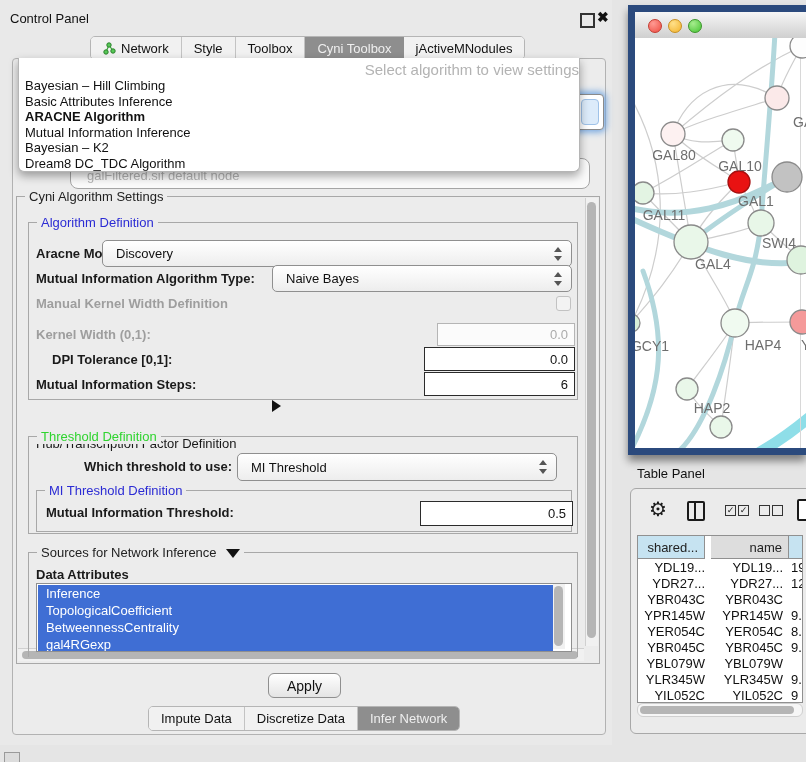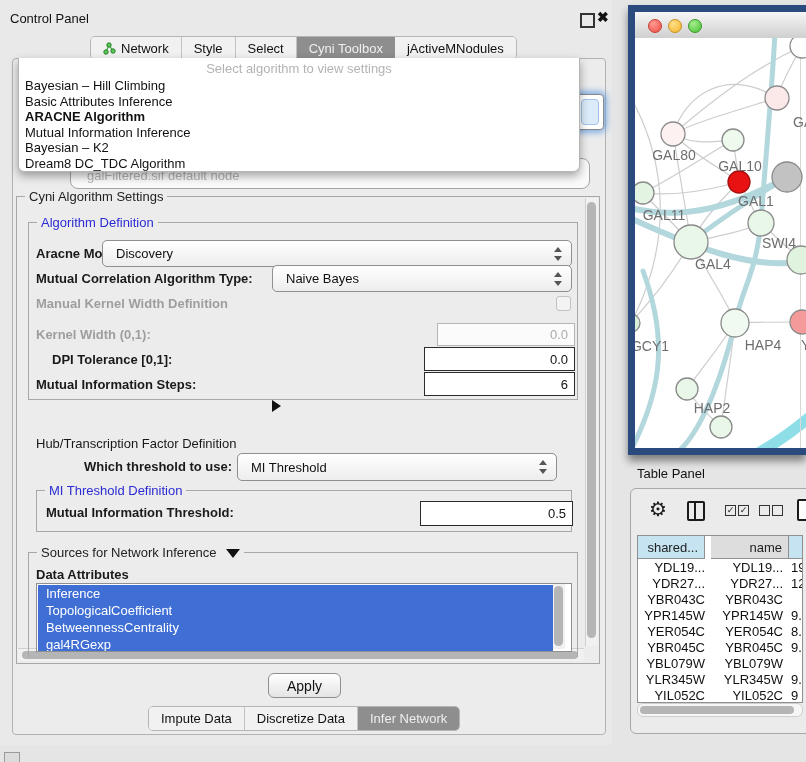--- a/index.html
+++ b/index.html
@@ -22,21 +22,21 @@
   
   .focus-frag{left:536px;top:94px;width:66px;height:34px;background:#fff;border:1px solid #8a8a8a;border-radius:4px;
               box-shadow:0 0 7px 2px #6ea3e0;z-index:30;}
   .focus-frag .btn{position:absolute;right:4px;top:4px;width:16px;height:24px;background:#dcebfa;border:1px solid #9fc2e8;border-radius:4px;}
   
   .gal-combo{left:70px;top:158px;width:518px;height:29px;background:#fafafa;border:1px solid #a5a5a5;border-radius:8px;z-index:20;}
   .gal-combo span{position:absolute;left:16px;top:9px;color:#b4b4b4;font-size:13px;}
   
   .dd-overlay{left:18px;top:58px;width:560px;height:113px;background:#ffffff;border:1px solid #b5b5b5;border-top:none;
               border-radius:0 0 6px 6px;box-shadow:0 4px 10px rgba(0,0,0,0.35);z-index:50;}
-  .dd-ph{text-align:center;color:#b3b3b3;font-size:13px;padding-top:3px;height:17px;}
+  .dd-ph{text-align:right;color:#b3b3b3;font-size:15px;padding-top:3px;height:17px;}
   .dd-item{font-size:13px;color:#111;padding:0 0 0 6px;height:15.5px;line-height:15.5px;white-space:nowrap;}
   .dd-item.bold{font-weight:bold;}
   
   .grp{border:1px solid #a8a8a8;background:transparent;}
   .grp-label{position:absolute;top:-8px;left:8px;background:#ececec;padding:0 4px;font-size:13px;white-space:nowrap;}
   .blue{color:#2b2bd4;} .green{color:#2fd42f;}
   .lbl{font-size:13px;font-weight:bold;color:#1a1a1a;white-space:nowrap;}
   .lbl.dis{color:#9e9e9e;}
   .combo{background:linear-gradient(#ffffff,#ededed);border:1px solid #8f8f8f;border-radius:5px;display:flex;align-items:center;}
   .combo .val{padding-left:13px;font-size:13px;color:#111;}
@@ -99,21 +99,21 @@
           <circle cx="6" cy="3" r="2.2" fill="#57c957" stroke="#2c802c"></circle>
           <circle cx="10" cy="9" r="2.2" fill="#57c957" stroke="#2c802c"></circle>
         </svg>
       </span>
       <span>Network</span>
     </div>
     <div class="tab">
         <span>Style</span>
       </div>
     <div class="tab">
-        <span>Select</span>
+        <span>Toolbox</span>
       </div>
     <div class="tab sel">
         <span>Cyni Toolbox</span>
       </div>
     <div class="tab">
         <span>jActiveMNodules</span>
       </div>
   </div>
 
   <div class="abs outer-panel"></div>
@@ -149,37 +149,40 @@
   </div>
 
   <div class="abs grp" style="left:28px;top:222px;width:548px;height:176px;">
     <span class="grp-label blue">Algorithm Definition</span>
   </div>
   <div class="abs lbl" style="left:36px;top:246px;">Aracne Mode:</div>
   <div class="abs combo" style="left:102px;top:240px;width:468px;height:25px;">
     <span class="val">Discovery</span>
     <span class="spin"></span>
   </div>
-  <div class="abs lbl" style="left:36px;top:271px;">Mutual Correlation Algorithm Type:</div>
+  <div class="abs lbl" style="left:36px;top:271px;">Mutual Information Algorithm Type:</div>
   <div class="abs combo" style="left:272px;top:265px;width:298px;height:25px;">
     <span class="val">Naive Bayes</span>
     <span class="spin"></span>
   </div>
   <div class="abs lbl dis" style="left:36px;top:296px;">Manual Kernel Width Definition</div>
   <div class="abs checkbox" style="left:556px;top:296px;width:13px;height:13px;"></div>
   <div class="abs lbl dis" style="left:36px;top:327px;">Kernel Width (0,1):</div>
   <div class="abs field dis" style="left:437px;top:323px;width:130px;height:21px;">0.0</div>
   <div class="abs lbl" style="left:52px;top:352px;">DPI Tolerance [0,1]:</div>
   <div class="abs field" style="left:424px;top:347px;width:143px;height:22px;">0.0</div>
   <div class="abs lbl" style="left:36px;top:377px;">Mutual Information Steps:</div>
   <div class="abs field" style="left:424px;top:372px;width:143px;height:22px;">6</div>
 
   <div class="abs" style="left:36px;top:400px;font-size:13px;color:#181818;margin-top:36px;">Hub/Transcription Factor Definition</div>
   <span class="abs tri-right" style="left:272px;top:400px;"></span>
 
+  <div class="abs grp" style="left:28px;top:436px;width:548px;height:96px;">
+    <span class="grp-label green">Threshold Definition</span>
+  </div>
   <div class="abs lbl" style="left:84px;top:459px;">Which threshold to use:</div>
   <div class="abs combo" style="left:237px;top:453px;width:318px;height:26px;">
     <span class="val">MI Threshold</span>
     <span class="spin"></span>
   </div>
   <div class="abs grp" style="left:36px;top:490px;width:534px;height:40px;">
     <span class="grp-label blue">MI Threshold Definition</span>
   </div>
   <div class="abs lbl" style="left:46px;top:505px;">Mutual Information Threshold:</div>
   <div class="abs field" style="left:420px;top:501px;width:145px;height:23px;">0.5</div>

